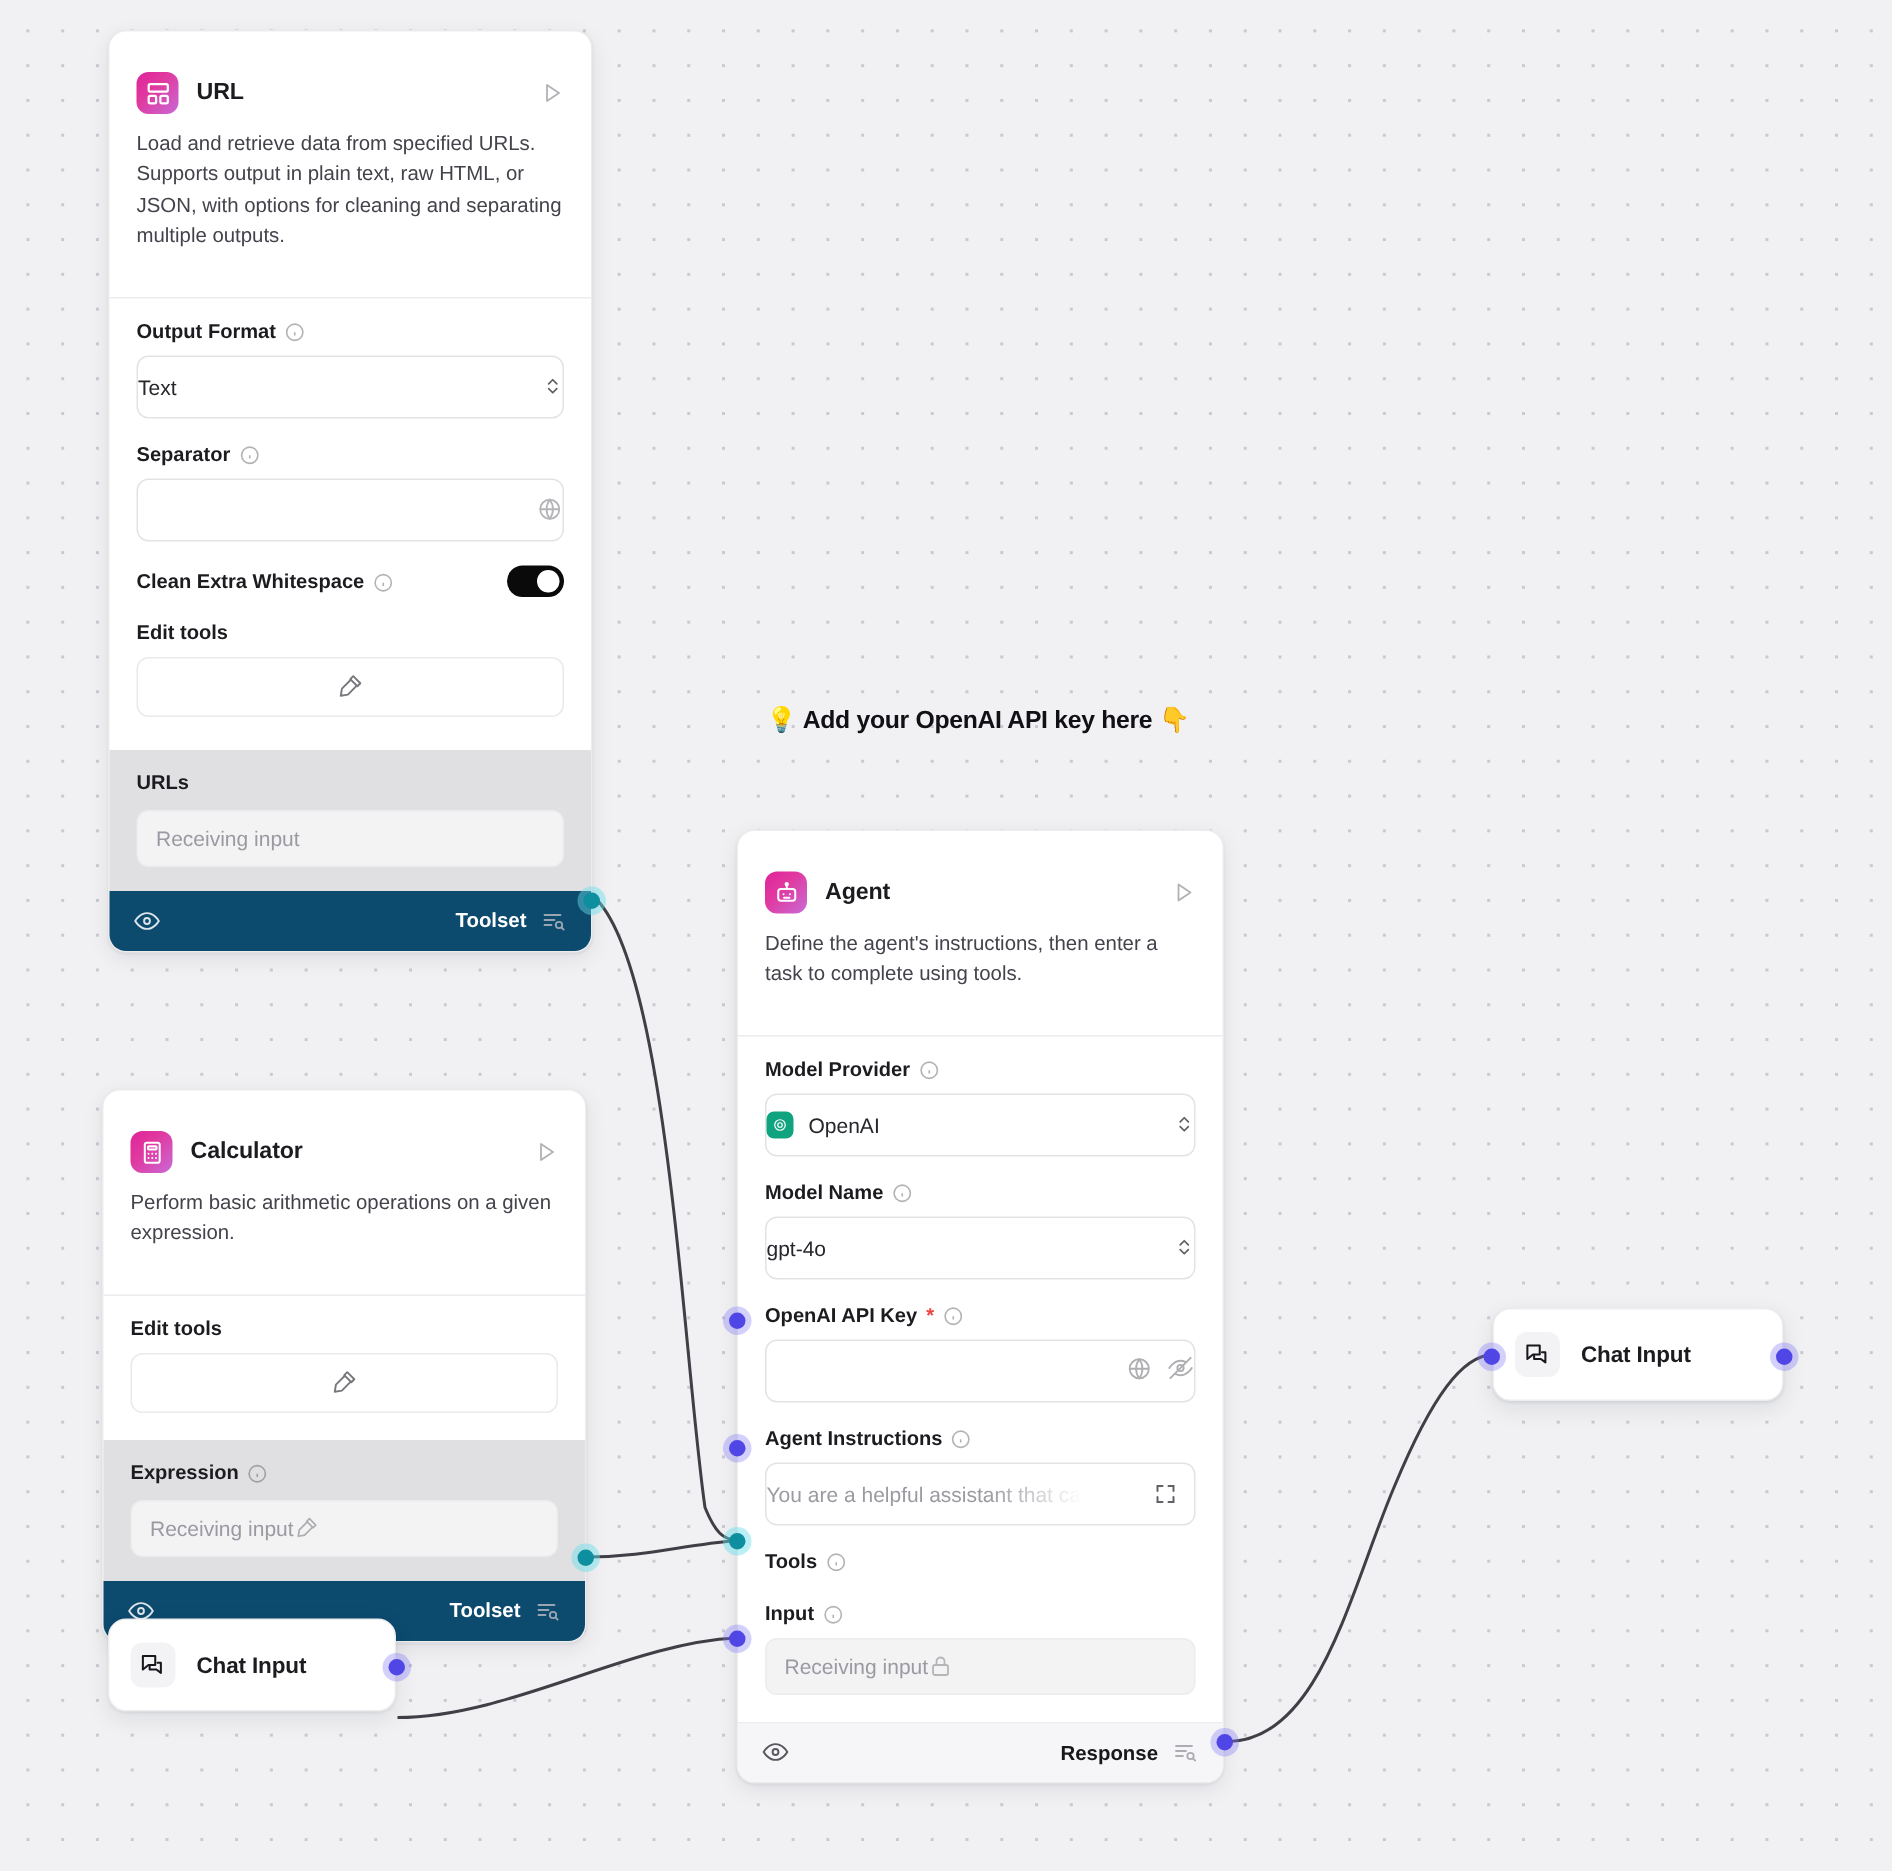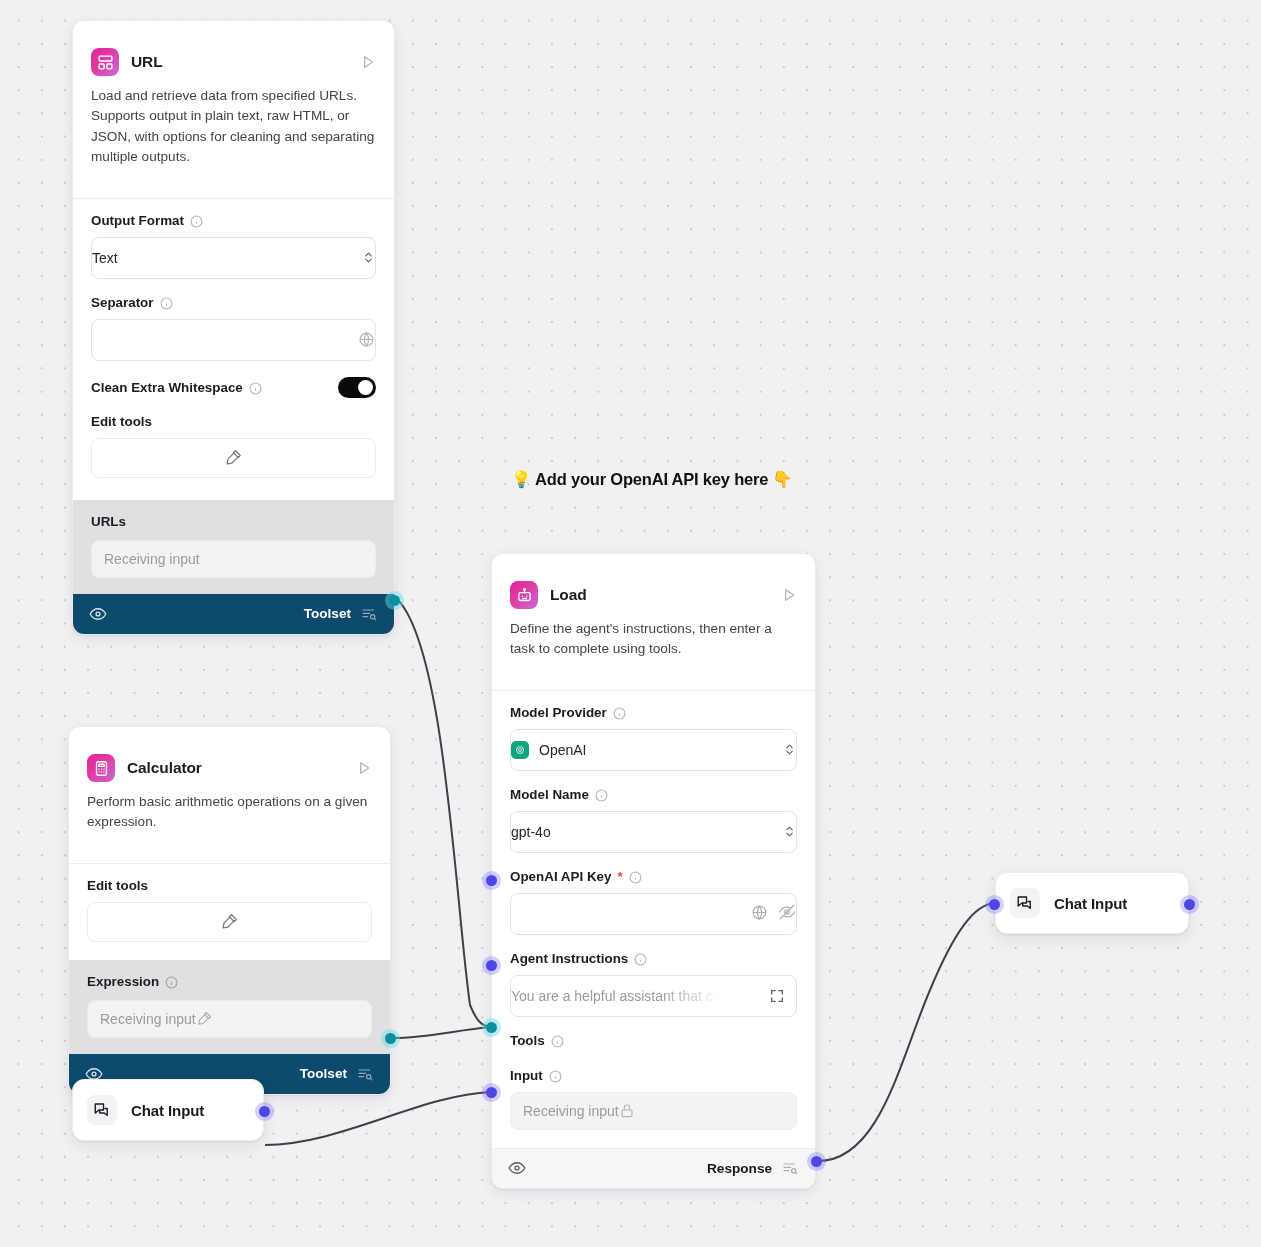--- a/index.html
+++ b/index.html
@@ -311,21 +311,21 @@
   <div class="node" id="node-agent">
     <div class="node-head">
       <span class="node-icon">
         <svg width="17" height="17" viewBox="0 0 24 24" fill="none" stroke="#fff" stroke-width="1.9" stroke-linecap="round" stroke-linejoin="round">
           <rect x="4" y="8" width="16" height="11" rx="2.5"></rect>
             <path d="M12 4.5v3.5"></path>
             <circle cx="12" cy="3.4" r="1.1"></circle>
           <path d="M9 13h.01M15 13h.01M9.5 16.2h5"></path>
         </svg>
       </span>
-      <span class="node-title">Load</span>
+      <span class="node-title">Agent</span>
       <span class="play-btn">
         <svg width="16" height="16" viewBox="0 0 24 24" fill="none" stroke="#55555d" stroke-width="1.8" stroke-linejoin="round">
             <path d="M7 4 L19 12 L7 20 Z"></path>
           </svg>
       </span>
     </div>
     <div class="node-desc">Define the agent's instructions, then enter a task to complete using tools.</div>
 
     <div class="node-body" style="padding-bottom:0">
       <div class="field">

